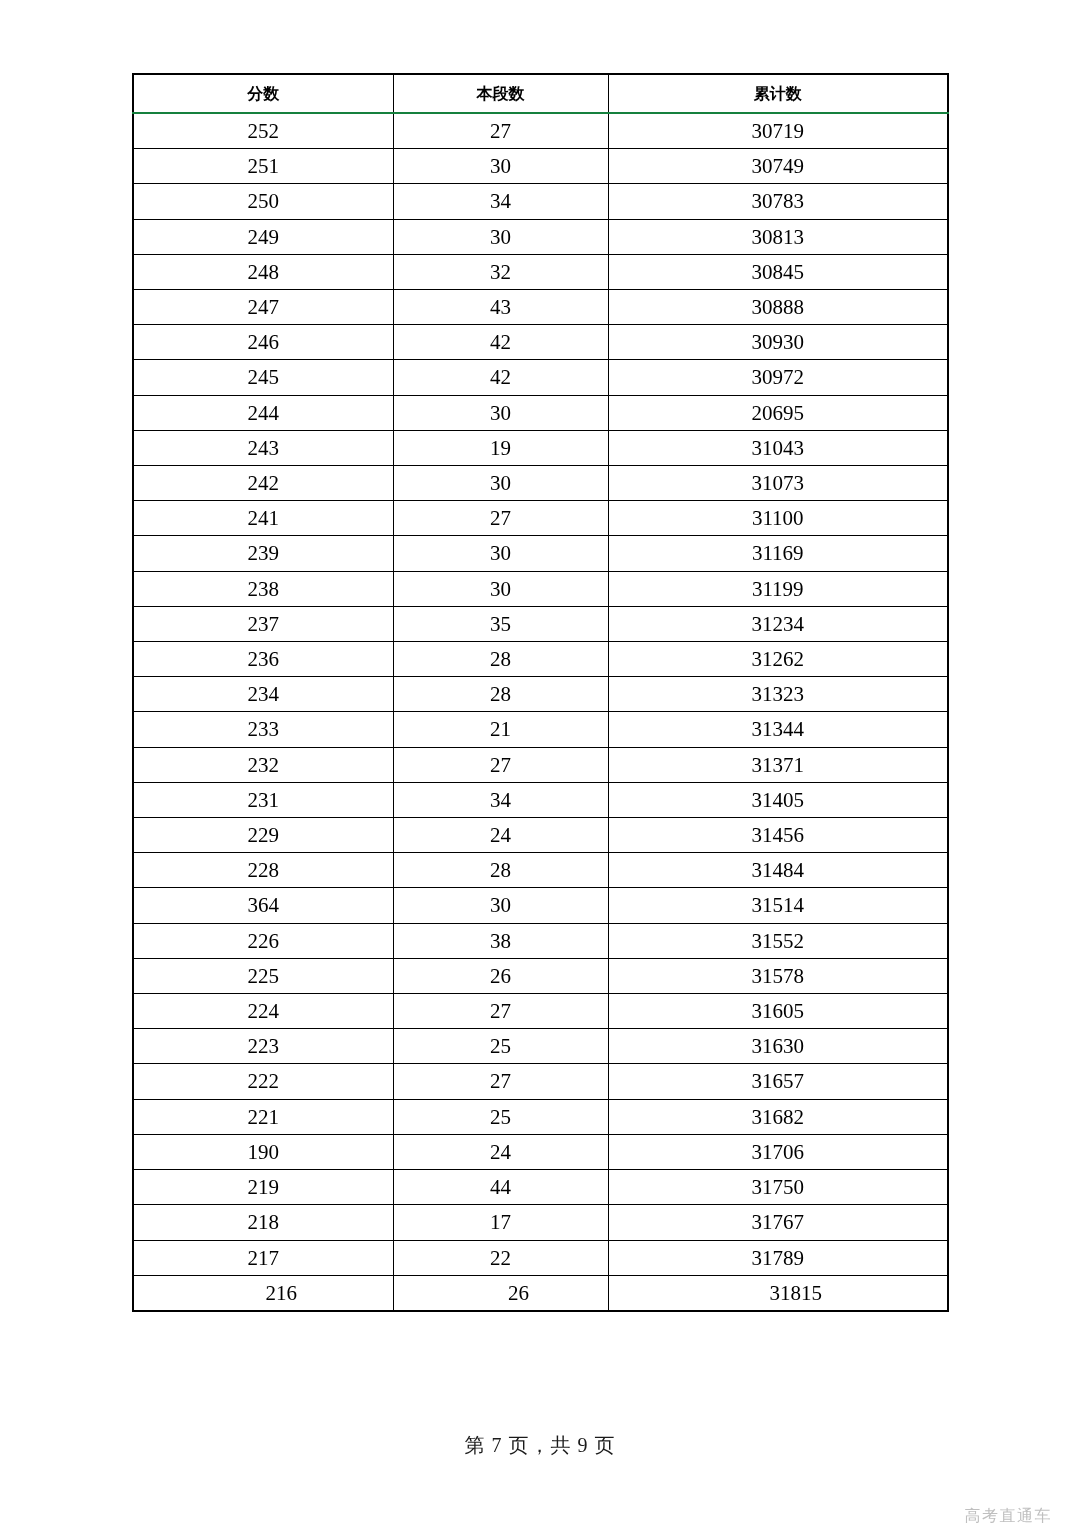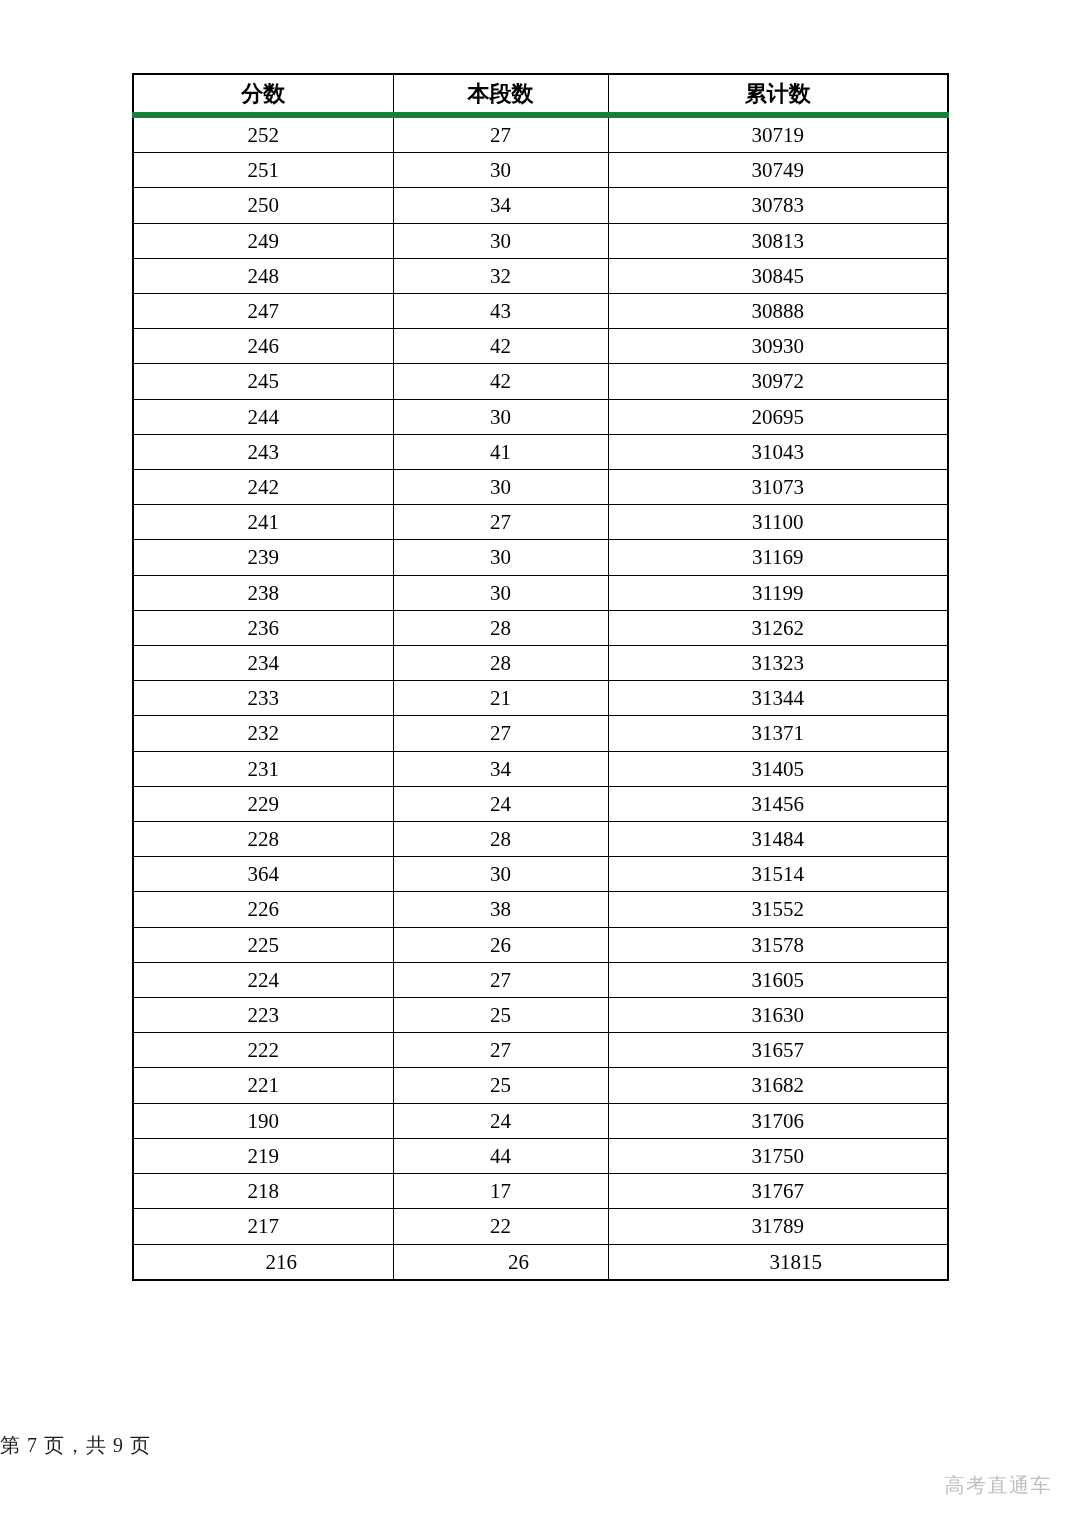--- a/index.html
+++ b/index.html
@@ -50,24 +50,24 @@
     padding: 0;
     height: 34.2px;
     line-height: 34.2px;
     font-size: 21px;
     white-space: nowrap;
   }
 
   table.score-table thead th {
     font-family: "Liberation Serif", "DejaVu Serif", serif;
     font-weight: bold;
-    font-size: 22px;
+    font-size: 16px;
     height: 37px;
     line-height: 37px;
-    border-bottom: 6px solid #15803d;
+    border-bottom: 2px solid #15803d;
     margin-left: 20px;
   }
 
   table.score-table thead th:first-child,
   table.score-table tbody td:first-child {
     border-left: 2px solid #000000;
   }
   table.score-table thead th:last-child,
   table.score-table tbody td:last-child {
     border-right: 2px solid #000000;
@@ -78,32 +78,32 @@
   table.score-table tbody tr:last-child td {
     border-bottom: 2px solid #000000;
     padding-left: 36px;
   }
 
   .page-footer {
     position: absolute;
     left: 0;
     top: 1432px;
     width: 1080px;
-    text-align: left;
+    text-align: center;
     font-size: 20px;
     letter-spacing: 1px;
     color: #1a1a1a;
     font-family: "Liberation Serif", "DejaVu Serif", serif;
   }
 
   .watermark {
     position: absolute;
     right: 28px;
-    top: 1472px;
-    font-size: 20px;
+    top: 1506px;
+    font-size: 16px;
     color: #bfbfbf;
     letter-spacing: 1.5px;
     font-family: "Liberation Sans", "DejaVu Sans", sans-serif;
     user-select: none;
   }
 </style>
 </head>
 <body>
 
 <div class="page">
@@ -163,21 +163,21 @@
             <td>42</td>
             <td>30972</td>
           </tr>
           <tr>
             <td>244</td>
             <td>30</td>
             <td>20695</td>
           </tr>
           <tr>
             <td>243</td>
-            <td>41</td>
+            <td>19</td>
             <td>31043</td>
           </tr>
           <tr>
             <td>242</td>
             <td>30</td>
             <td>31073</td>
           </tr>
           <tr>
             <td>241</td>
             <td>27</td>
@@ -185,20 +185,25 @@
           </tr>
           <tr>
             <td>239</td>
             <td>30</td>
             <td>31169</td>
           </tr>
           <tr>
             <td>238</td>
             <td>30</td>
             <td>31199</td>
+          </tr>
+          <tr>
+            <td>237</td>
+            <td>35</td>
+            <td>31234</td>
           </tr>
           <tr>
             <td>236</td>
             <td>28</td>
             <td>31262</td>
           </tr>
           <tr>
             <td>234</td>
             <td>28</td>
             <td>31323</td>

